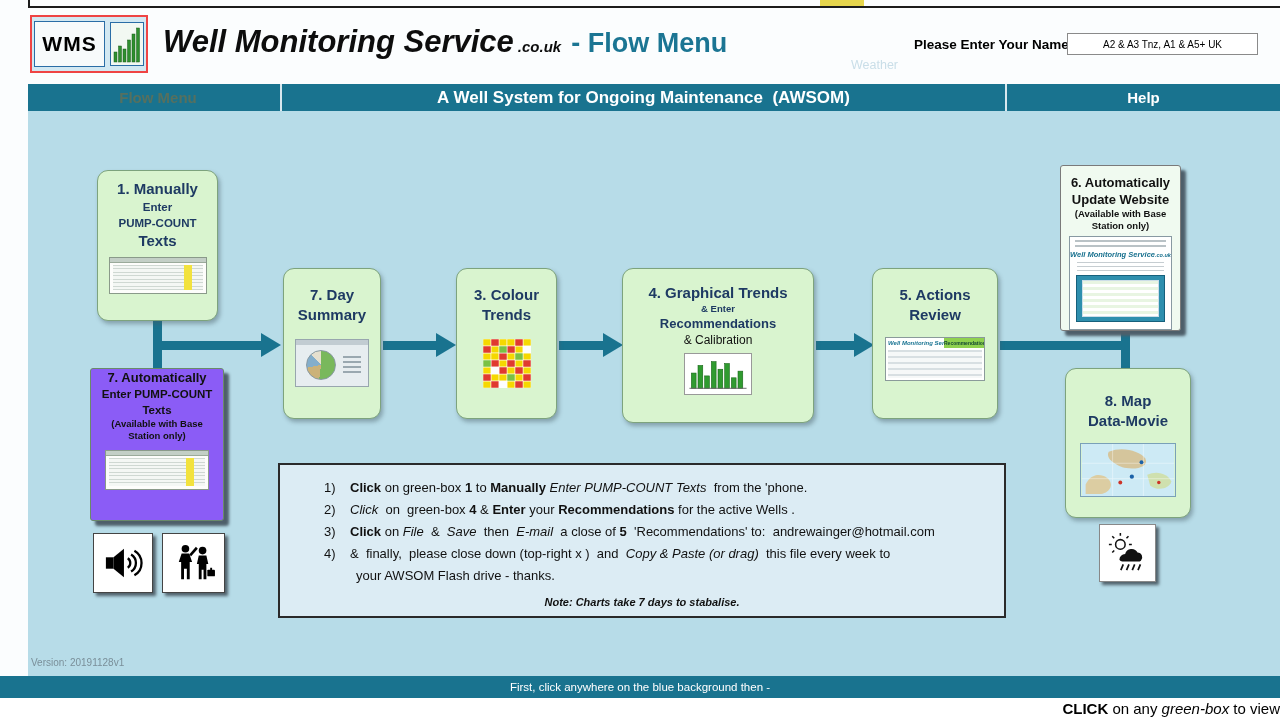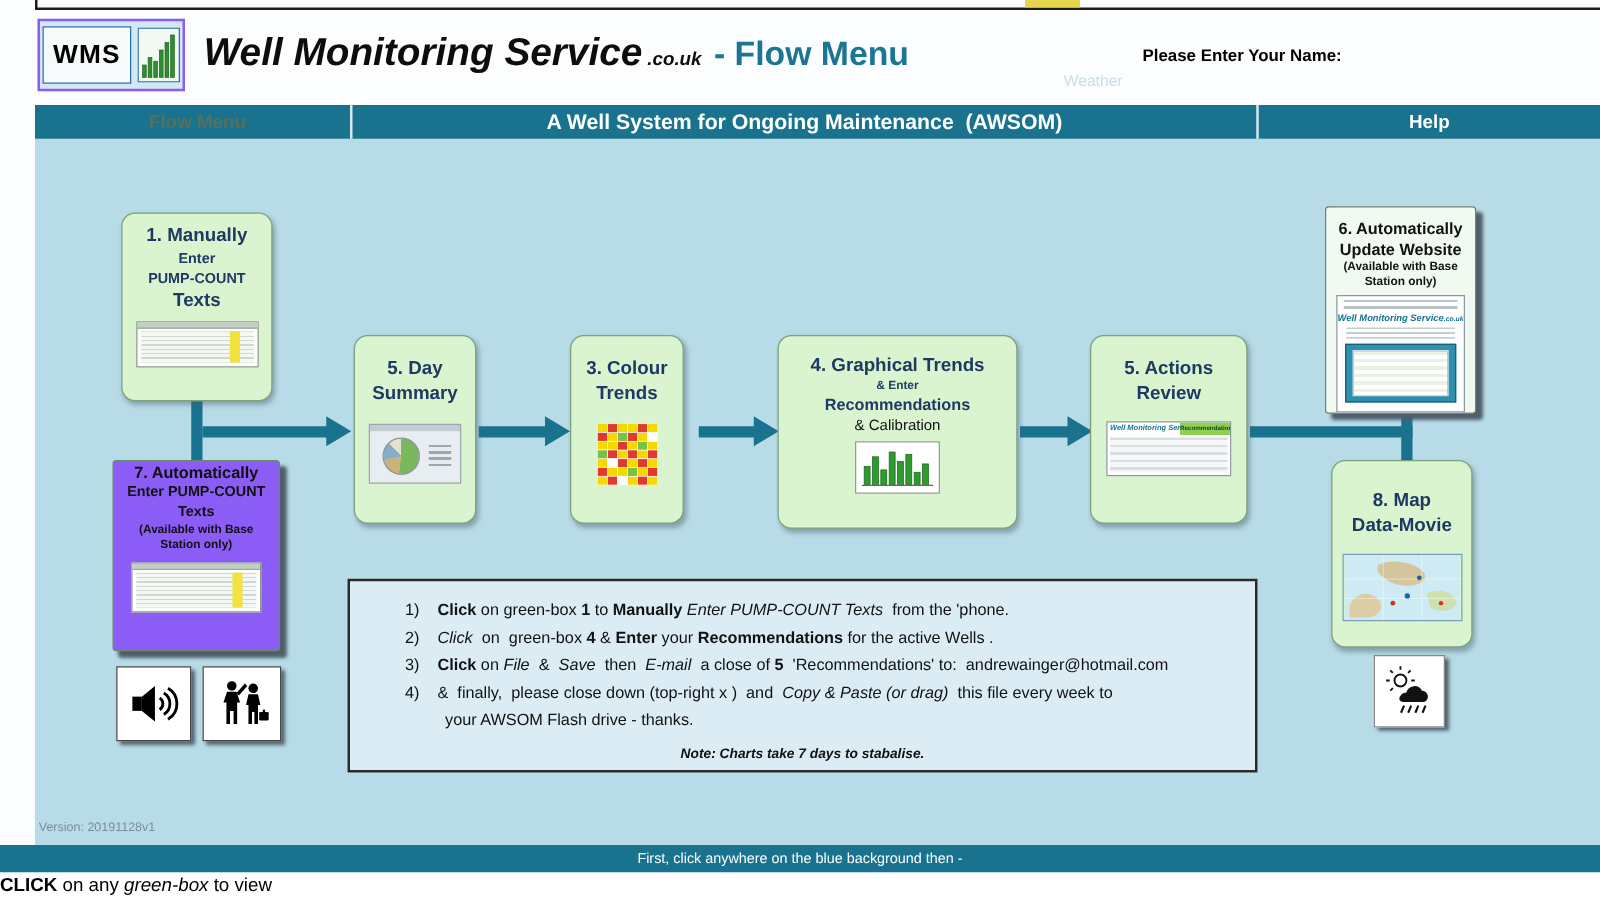--- a/index.html
+++ b/index.html
@@ -6,21 +6,21 @@
   body{font-family:"Liberation Sans",sans-serif;background:#9aa7ad}
   #app{position:relative;width:1280px;height:720px;background:#fbfdfe;overflow:hidden;font-family:"Liberation Sans",sans-serif}
   #app > div, #app > svg{position:absolute}
 
   
   #topline{left:28px;top:6px;width:1252px;height:2px;background:#1c1c1c}
   #toptick{left:28px;top:0;width:2px;height:8px;background:#1c1c1c}
   #toptab{left:820px;top:0;width:44px;height:6px;background:#e6d64d}
 
   
-  #logo-box{left:30px;top:15px;width:118px;height:58px;background:#d2e8f2;border:2px solid #8b5cf6;display:flex;align-items:center;justify-content:center;gap:5px}
+  #logo-box{left:30px;top:15px;width:118px;height:58px;background:#d2e8f2;border:2px solid #ef4444;display:flex;align-items:center;justify-content:center;gap:5px}
   #logo-text{background:#f7fafb;border:1px solid #2a6da6;height:46px;display:flex;align-items:center;padding:0 7px;font-weight:800;font-size:21px;letter-spacing:1px;color:#000}
   #app-title{left:163px;top:24px;height:46px;display:flex;align-items:baseline}
   .t-main{font-size:31px;font-weight:800;font-style:italic;color:#0d0d0d}
   .t-dom{font-size:15px;font-weight:700;font-style:italic;margin-left:4px;color:#0d0d0d}
   .t-suffix{font-size:27px;font-weight:800;color:#1b7593;margin-left:10px}
   #weather-ghost{left:851px;top:58px;font-size:12.5px;color:#c9dee8}
   #name-label{left:914px;top:37px;font-size:13.5px;font-weight:700;color:#000}
   #name-input{position:absolute;left:1067px;top:33px;width:191px;height:22px;border:1.5px solid #8a8a8a;background:#fff;font-size:10px;text-align:center;font-family:"Liberation Sans",sans-serif}
 
   
@@ -39,24 +39,24 @@
   .sbox{border-radius:3px;box-shadow:5px 5px 3px #4e5f6a;text-align:center;color:#111;cursor:pointer}
   .tl{font-weight:700}
   .t15{font-size:15px;line-height:20px}
   .t13{font-size:13px;line-height:17px}
   .t12{font-size:11.5px;line-height:16px}
   .t10{font-size:9.5px;line-height:12px}
   .treg{font-weight:400;font-size:12px;line-height:16px;color:#111}
 
   #box1{left:97px;top:170px;width:121px;height:151px;padding-top:8px}
   #box2{left:283px;top:268px;width:98px;height:151px;padding-top:16px}
-  #box3{left:456px;top:268px;width:91px;height:151px;padding-top:16px}
+  #box3{left:456px;top:268px;width:101px;height:151px;padding-top:16px}
   #box4{left:622px;top:268px;width:192px;height:155px;padding-top:14px}
   #box5{left:872px;top:268px;width:126px;height:151px;padding-top:16px}
-  #box8{left:1065px;top:368px;width:113px;height:150px;padding-top:22px}
+  #box8{left:1065px;top:368px;width:126px;height:150px;padding-top:22px}
   #box6{left:1060px;top:165px;width:121px;height:166px;background:#f0faf0;border:1px solid #7a7a7a;padding-top:8px}
   #box7{left:90px;top:368px;width:134px;height:153px;background:#8b5cf6;border:1px solid #6a8a6a;}
 
   
   .abar{background:#19738f}
   .ahead{width:0;height:0;border-top:12.5px solid transparent;border-bottom:12.5px solid transparent;border-left:20px solid #19738f}
   #conn17{left:153px;top:321px;width:9px;height:47px}
   #a12bar{left:162px;top:341px;width:100px;height:9px}  #a12head{left:261px;top:333px}
   #a23bar{left:383px;top:341px;width:54px;height:9px}   #a23head{left:436px;top:333px}
   #a34bar{left:559px;top:341px;width:45px;height:9px}   #a34head{left:603px;top:333px}
@@ -108,21 +108,21 @@
   .i{font-style:italic}
   .bi{font-weight:400;font-style:italic}
   #iline5{margin-left:32px}
   #inote-wrap{margin-left:-34px;text-align:center;margin-top:7px}
   #inote{font-size:11px;font-style:italic;font-weight:700}
 
   #version{left:31px;top:657px;font-size:10px;color:#7a8f99}
 
   
   #footer-teal{left:0;top:676px;width:1280px;height:22px;background:#19738f;color:#fff;text-align:center;font-size:11.5px;line-height:22px}
-  #footer-white{left:0;top:698px;width:1280px;height:22px;background:#fff;color:#000;text-align:left;font-size:15px;line-height:21px;white-space:pre-wrap}
+  #footer-white{left:0;top:698px;width:1280px;height:22px;background:#fff;color:#000;text-align:right;font-size:15px;line-height:21px;white-space:pre-wrap}
 </style>
 </head>
 <body>
 
 <div id="app">
 
   <div id="main-bg"></div>
 
   <div id="topline"></div>
   <div id="toptick"></div>
@@ -144,20 +144,21 @@
   </div>
 
   <div id="app-title">
     <span class="t-main">Well Monitoring Service</span>
     <span class="t-dom">.co.uk</span>
     <span class="t-suffix">- Flow Menu</span>
   </div>
 
   <div id="weather-ghost">Weather</div>
   <div id="name-label">Please Enter Your Name:</div>
+  <input id="name-input" readonly="" value="A2 &amp; A3 Tnz, A1 &amp; A5+ UK" style="">
 
   <div id="navbar">
     <div id="nav-flow">Flow Menu</div>
     <div class="navdiv" style="left:252px"></div>
     <div id="nav-center">A Well System for Ongoing Maintenance  (AWSOM)</div>
     <div class="navdiv" style="left:977px"></div>
     <div id="nav-help">Help</div>
   </div>
 
   <div id="conn17" class="abar"></div>
@@ -178,21 +179,21 @@
     <div class="tl t12">PUMP-COUNT</div>
     <div class="tl t15">Texts</div>
     <div class="sheet-thumb" style="width:98px;height:37px">
       <div class="sh-hdr"></div>
       <div class="sh-rows"></div>
       <div class="sh-ycol"></div>
     </div>
   </div>
 
   <div id="box2" class="gbox">
-    <div class="tl t15">5. Day</div>
+    <div class="tl t15">7. Day</div>
     <div class="tl t15">Summary</div>
     <div class="pie-thumb">
       <div class="pt-hdr"></div>
       <div class="pt-pie"></div>
       <div class="pt-leg"></div>
     </div>
   </div>
 
   <div id="box3" class="gbox">
     <div class="tl t15">3. Colour</div>

